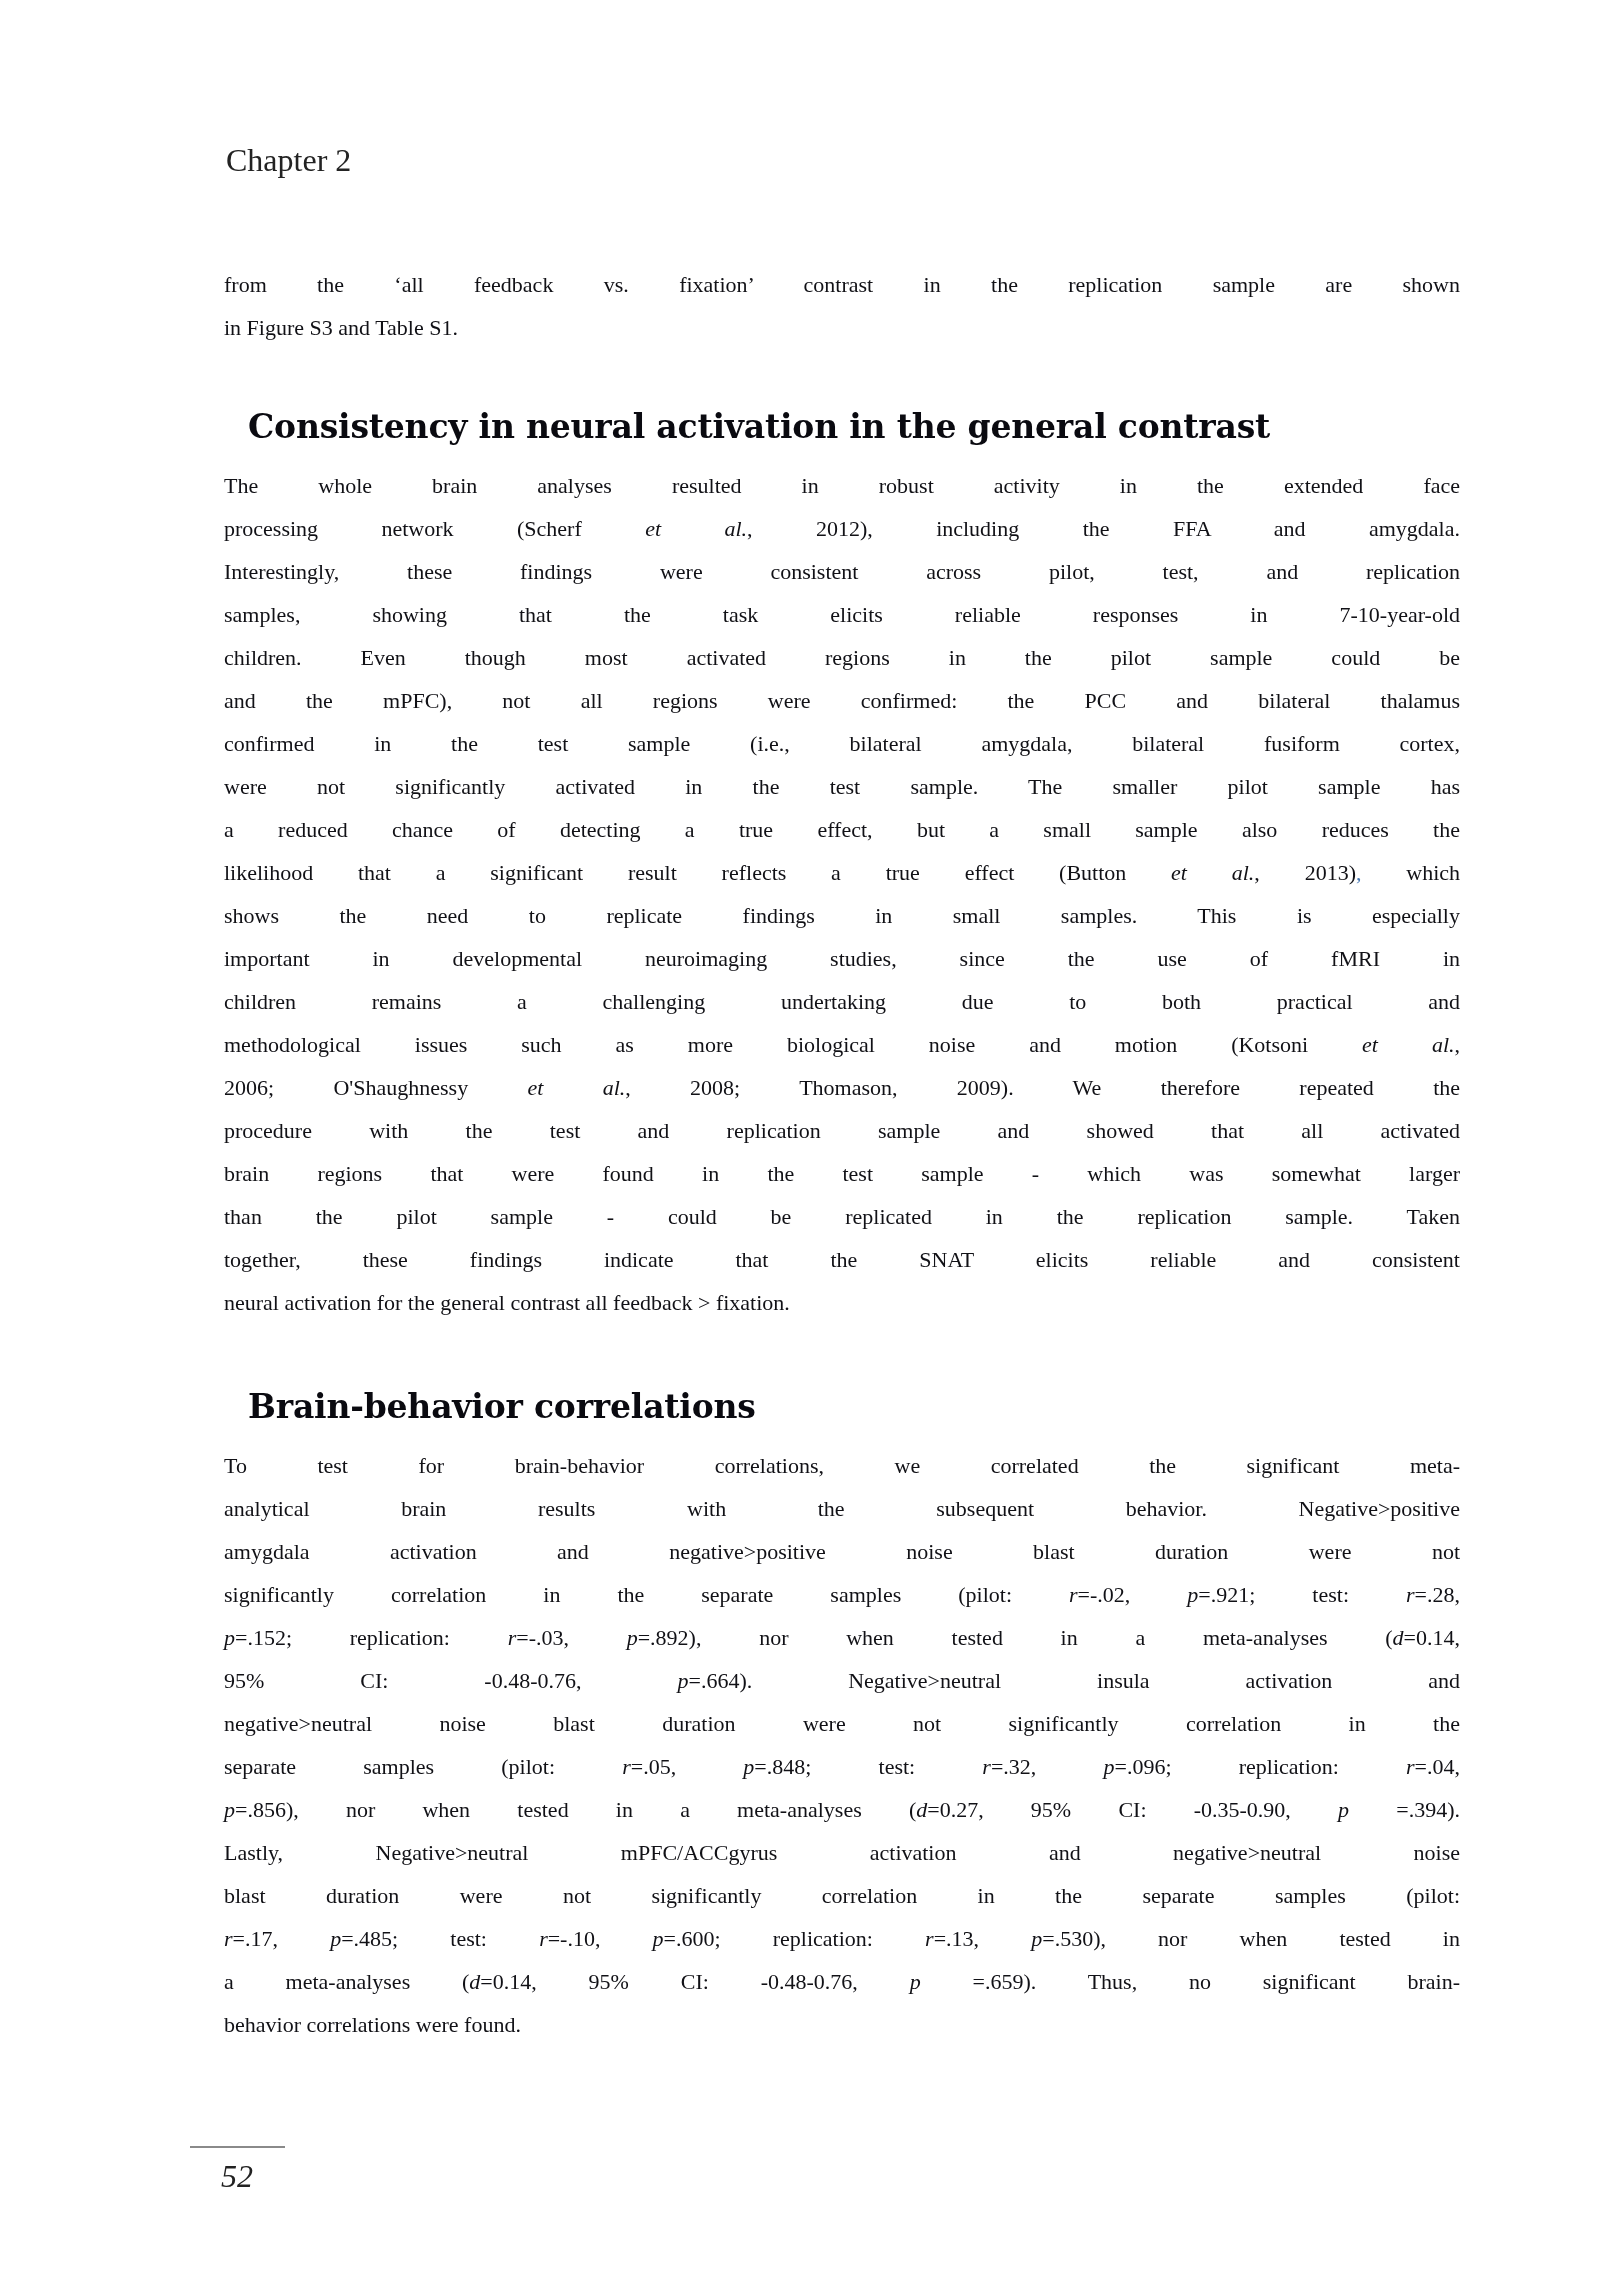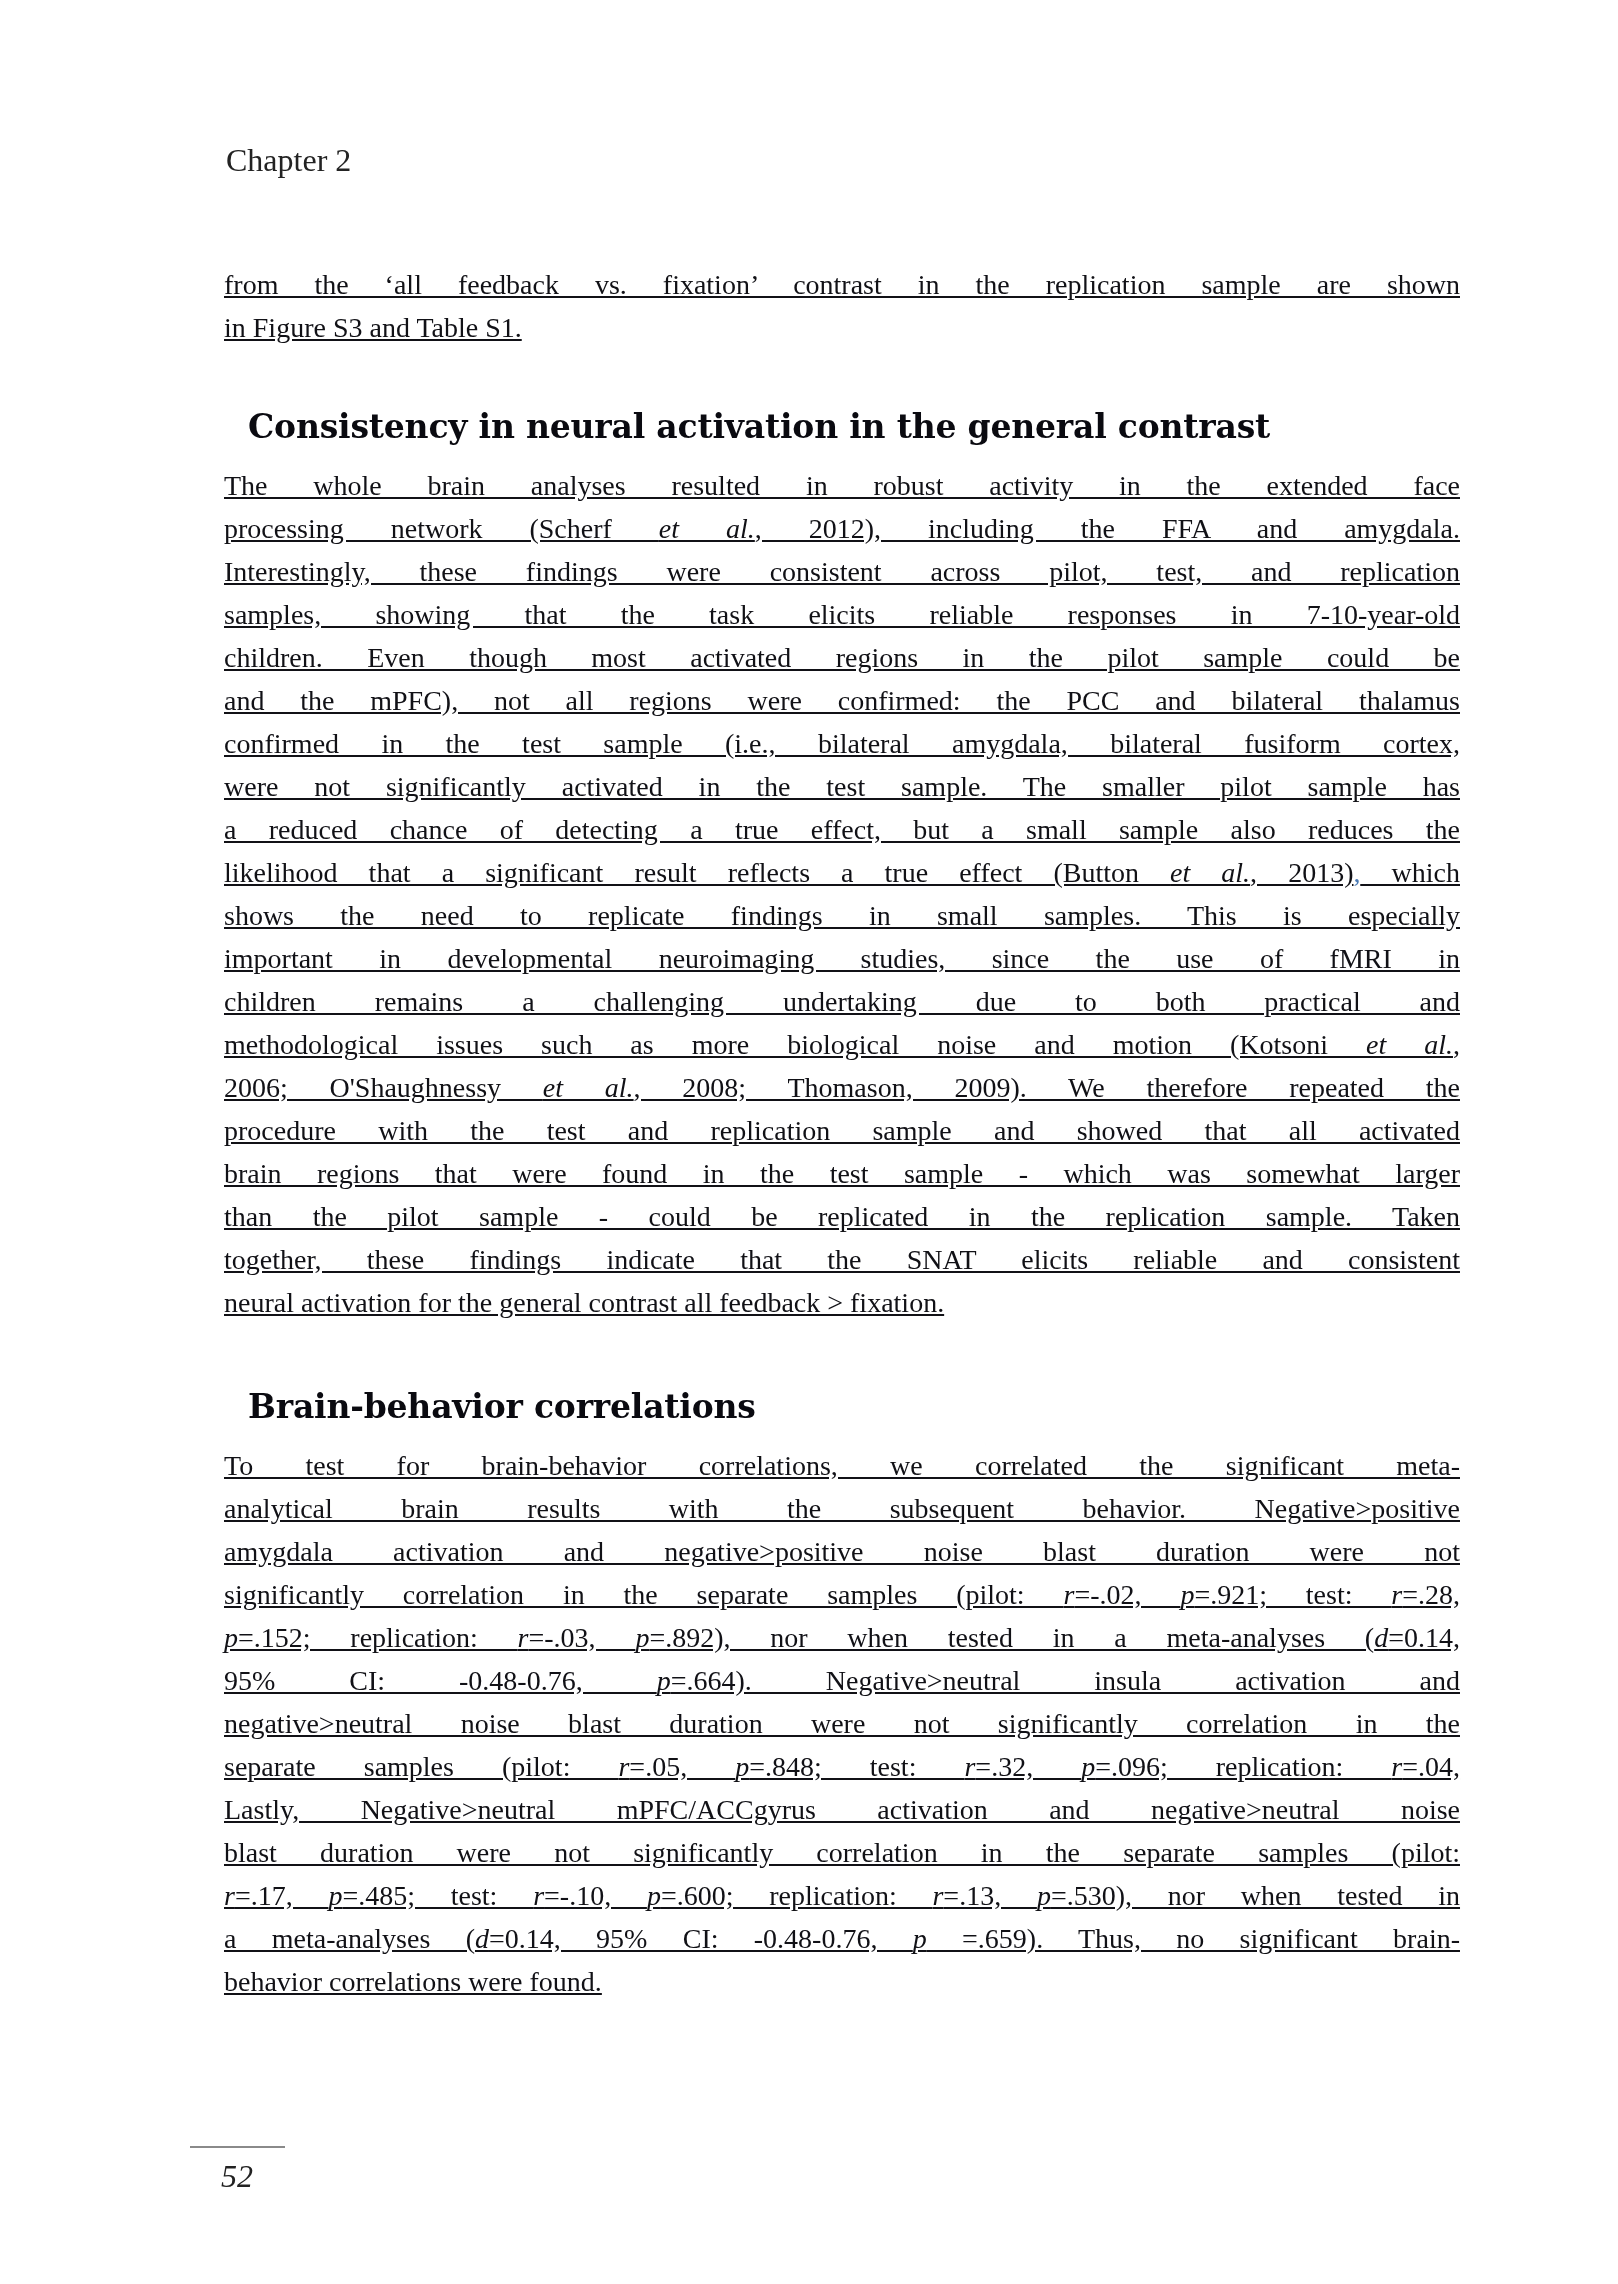--- a/index.html
+++ b/index.html
@@ -10,23 +10,22 @@
     font-family: "Liberation Serif", serif; font-size: 32px; line-height: 43px;
     color: #232323; white-space: nowrap;
   }
   .heading {
     position: absolute; left: 224px; width: 1249px;
     font-family: "DejaVu Serif", serif; font-weight: bold; font-size: 33px; line-height: 43px;
     color: #0a0a10; white-space: nowrap; letter-spacing: -0.2px; margin-left: 24px;
   }
   .para {
     position: absolute; left: 224px; width: 1236px;
-    font-family: "Liberation Serif", serif; font-size: 28px; line-height: 43px;
+    font-family: "Liberation Serif", serif; font-size: 22px; line-height: 43px;
     color: #111116;
-    text-decoration: underline;
   }
   .line { display: block; height: 43px; overflow: visible; white-space: normal; }
   .line.j { text-align: justify; text-align-last: justify; }
   .line.last { text-align: left; }
   .it { font-style: italic; }
   .link-color { color: #4a7ab5; }
   .footer-rule {
     position: absolute; left: 190px; top: 2146px; width: 95px; height: 1.5px; background: #8a8a8a;
   }
   .page-number {
@@ -76,20 +75,21 @@
 
   <div class="para" style="top:1444px;">
       <span class="line j"><span>To test for brain-behavior correlations, we correlated the significant meta-</span></span>
       <span class="line j"><span>analytical brain results with the subsequent behavior. Negative&gt;positive</span></span>
       <span class="line j"><span>amygdala activation and negative&gt;positive noise blast duration were not</span></span>
       <span class="line j"><span>significantly correlation in the separate samples (pilot: </span><span class="it">r</span><span>=-.02, </span><span class="it">p</span><span>=.921; test: </span><span class="it">r</span><span>=.28,</span></span>
       <span class="line j"><span class="it">p</span><span>=.152; replication: </span><span class="it">r</span><span>=-.03, </span><span class="it">p</span><span>=.892), nor when tested in a meta-analyses (</span><span class="it">d</span><span>=0.14,</span></span>
       <span class="line j"><span>95% CI: -0.48-0.76, </span><span class="it">p</span><span>=.664). Negative&gt;neutral insula activation and</span></span>
       <span class="line j"><span>negative&gt;neutral noise blast duration were not significantly correlation in the</span></span>
       <span class="line j"><span>separate samples (pilot: </span><span class="it">r</span><span>=.05, </span><span class="it">p</span><span>=.848; test: </span><span class="it">r</span><span>=.32, </span><span class="it">p</span><span>=.096; replication: </span><span class="it">r</span><span>=.04,</span></span>
+      <span class="line j"><span class="it">p</span><span>=.856), nor when tested in a meta-analyses (</span><span class="it">d</span><span>=0.27, 95% CI: -0.35-0.90, </span><span class="it">p</span><span> =.394).</span></span>
       <span class="line j"><span>Lastly, Negative&gt;neutral mPFC/ACCgyrus activation and negative&gt;neutral noise</span></span>
       <span class="line j"><span>blast duration were not significantly correlation in the separate samples (pilot:</span></span>
       <span class="line j"><span class="it">r</span><span>=.17, </span><span class="it">p</span><span>=.485; test: </span><span class="it">r</span><span>=-.10, </span><span class="it">p</span><span>=.600; replication: </span><span class="it">r</span><span>=.13, </span><span class="it">p</span><span>=.530), nor when tested in</span></span>
       <span class="line j"><span>a meta-analyses (</span><span class="it">d</span><span>=0.14, 95% CI: -0.48-0.76, </span><span class="it">p</span><span> =.659).  Thus, no significant brain-</span></span>
       <span class="line last"><span>behavior correlations were found.</span></span>
     </div>
 
   <div class="footer-rule"></div>
   <div class="page-number">52</div>
 

